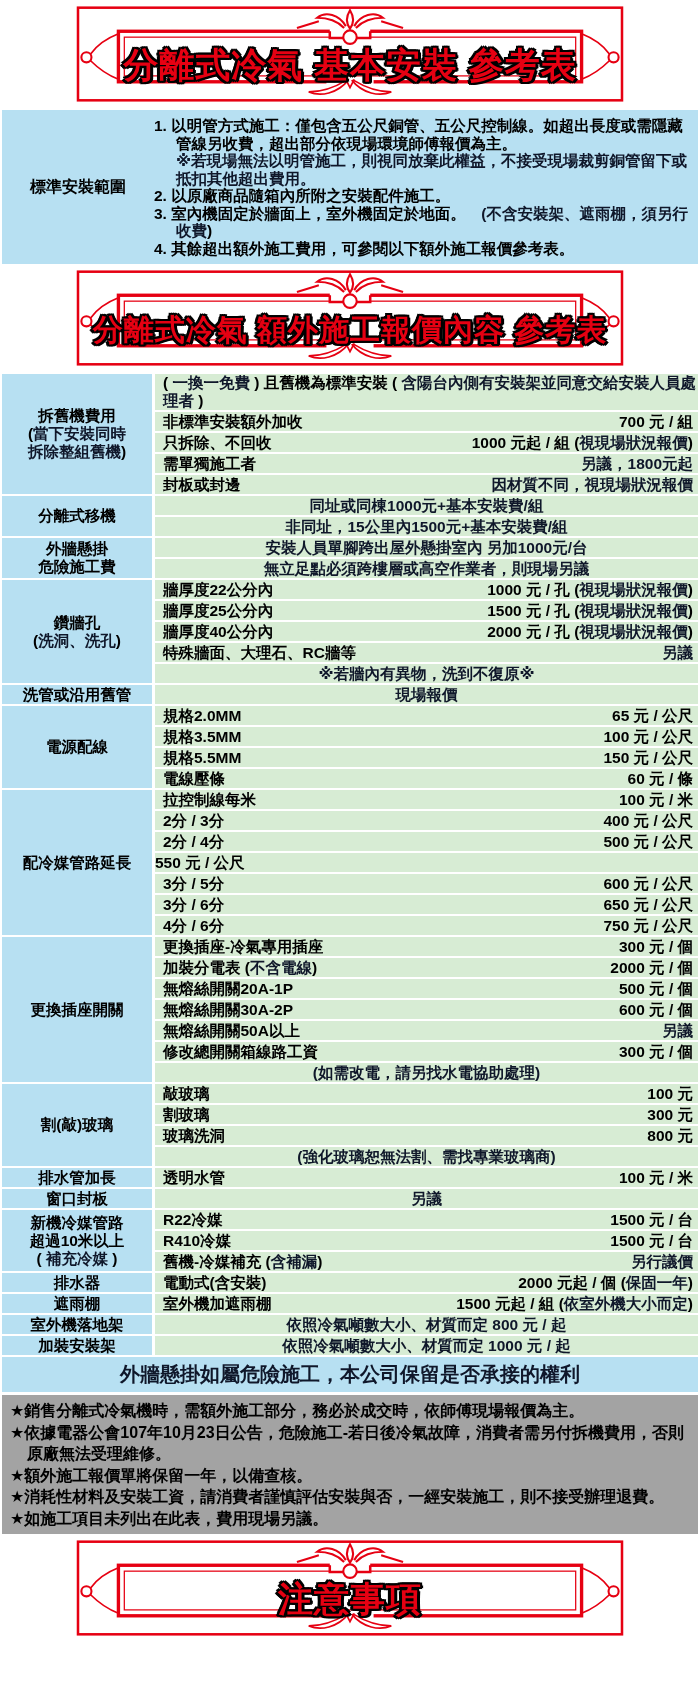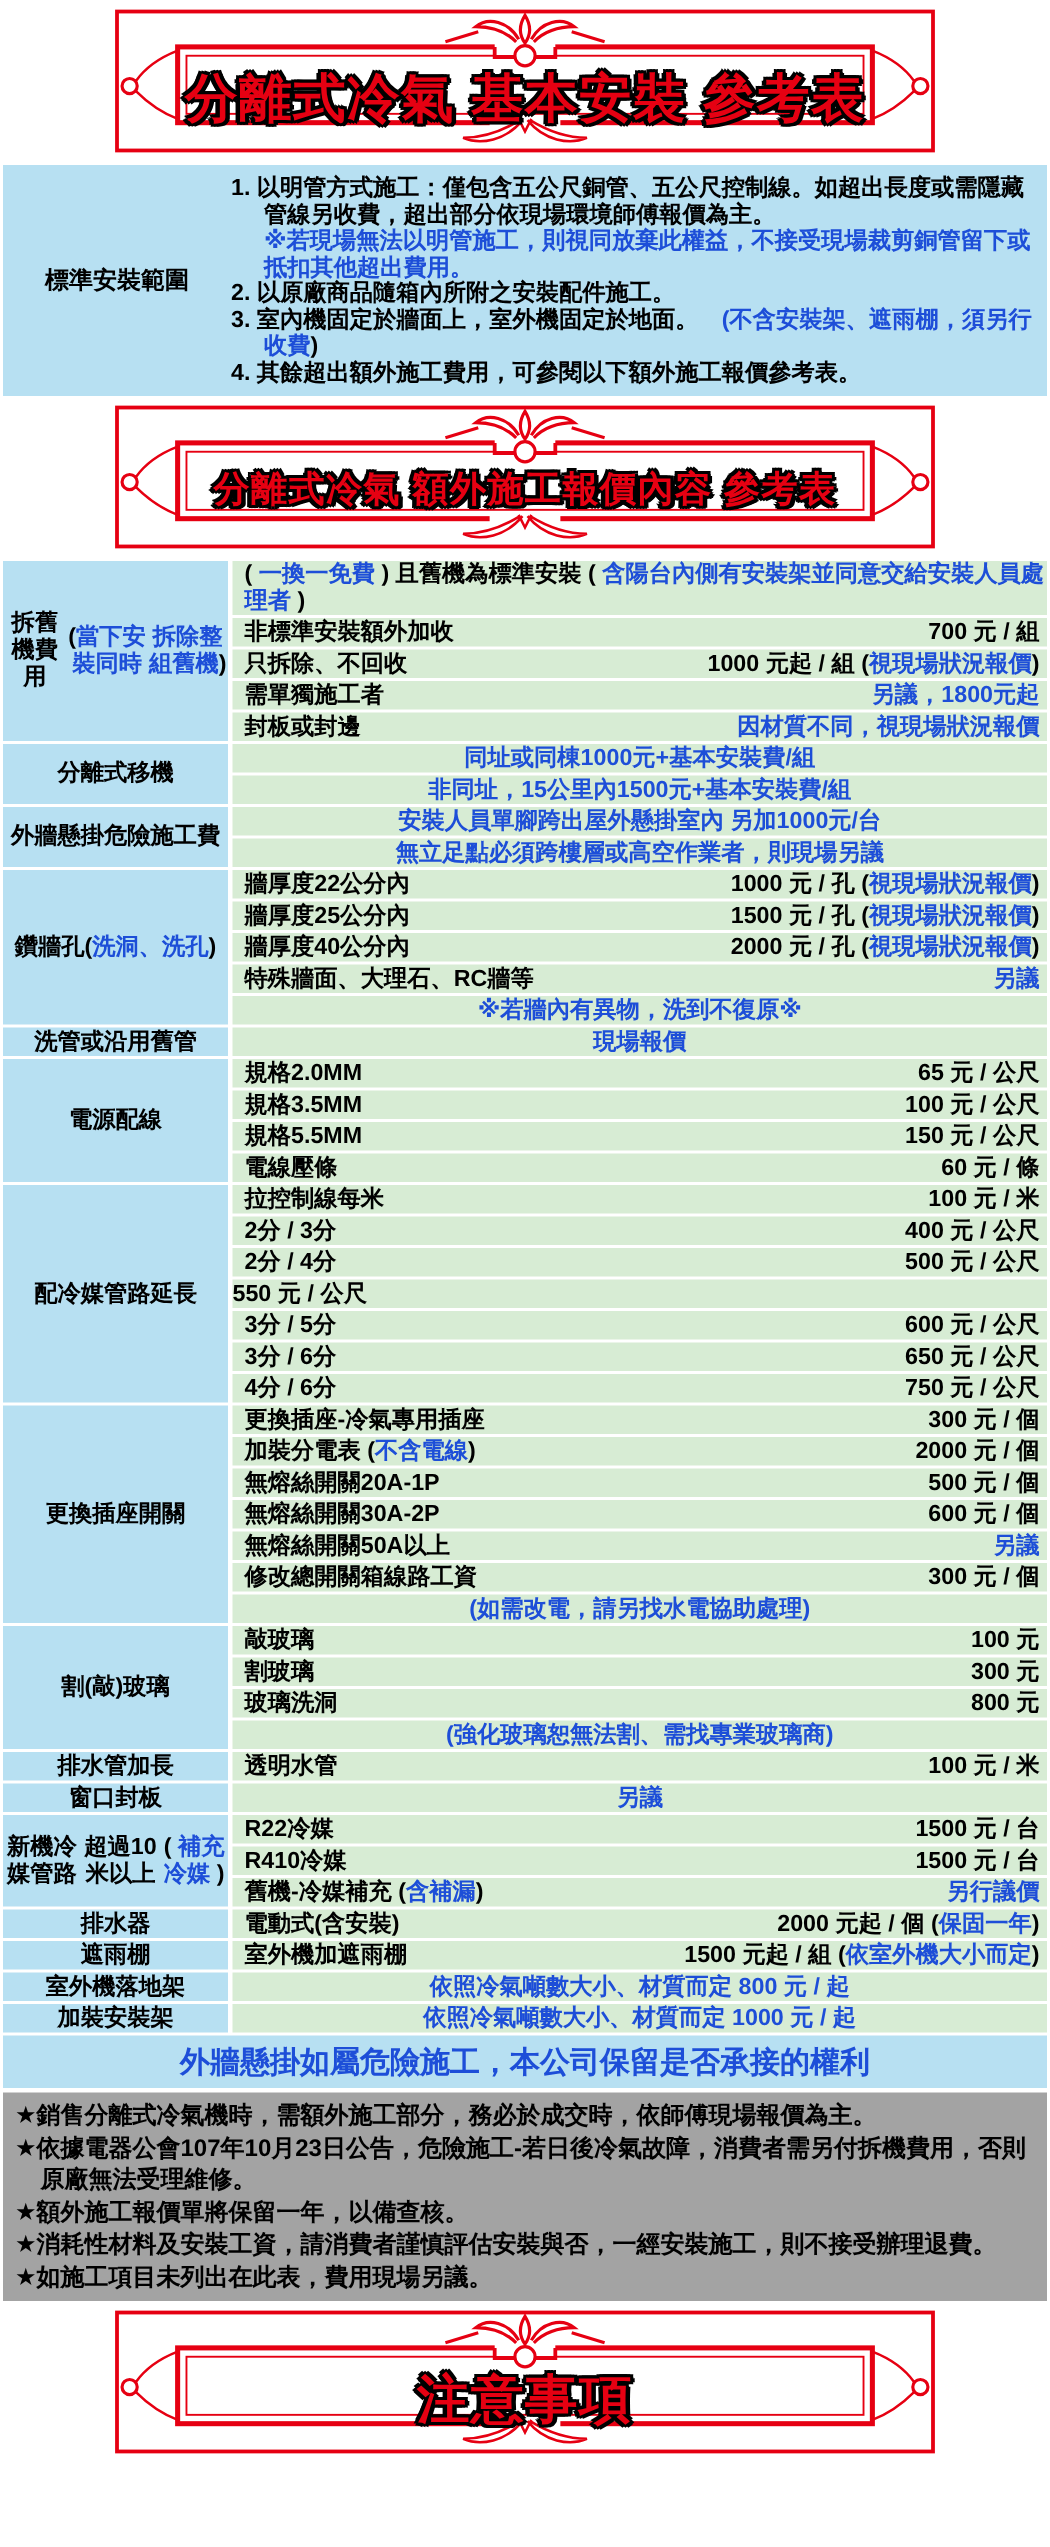--- a/index.html
+++ b/index.html
@@ -2,47 +2,47 @@
 <html><head>
 <meta charset="utf-8">
 <style>
   html,body { margin:0; padding:0; }
   body {
     width:700px; min-height:1698px; background:#ffffff;
     font-family:"Liberation Sans","DejaVu Sans",sans-serif;
     font-weight:bold; color:#000;
   }
   .c-k { color:#000000; }
-  .c-r { color:#1d4ed8;margin-top:40px; }
+  .c-r { color:#0f172a;margin-top:40px; }
 
   
   .ornate-frame { position:relative; width:650px; height:96px; margin:6px auto 8px auto; }
   .ornate-frame svg { position:absolute; left:0; top:0; width:100%; height:100%; }
   .frame-title {
     position:absolute; left:0; right:0; top:36px; text-align:center;
     font-size:35px; letter-spacing:1px; color:#e60012; white-space:nowrap;
     text-shadow: 2px 0 0 #000,-2px 0 0 #000,0 2px 0 #000,0 -2px 0 #000,
                  2px 2px 0 #000,-2px 2px 0 #000,2px -2px 0 #000,-2px -2px 0 #000,
                  3px 1px 0 #000,-3px 1px 0 #000;
   }
-  .ornate-frame.small-title .frame-title { font-size:24px; top:40px; }
+  .ornate-frame.small-title .frame-title { font-size:30px; top:40px; }
 
   
   .std-box { display:flex; background:#b7e0f2; margin:0 2px; padding:7px 4px 7px 0; }
   .std-label { width:152px; display:flex; align-items:center; justify-content:center; font-size:16px; }
   .std-list { flex:1; font-size:15.5px; line-height:17.5px; }
   .std-line { padding-left:22px; text-indent:-22px; }
   .std-line.cont { text-indent:0; }
 
   
   .price-table { margin:4px 2px 0 2px; }
   .pgroup { display:flex; margin-bottom:2px; }
   .glabel {
     width:150px; min-width:150px; background:#b7e0f2; margin-right:3px;
-    display:flex; flex-direction:row; justify-content:center; align-items:center;
+    display:flex; flex-direction:column; justify-content:center; align-items:center;
     text-align:center; font-size:15.5px; line-height:18px;
   }
   .grows { flex:1; display:flex; flex-direction:column; gap:2px; }
   .prow { background:#d7ecd4; min-height:19px; display:flex; align-items:center; font-size:15.5px; line-height:18px; }
   .cell-l { flex:1; padding-left:8px; }
   .cell-r { padding-right:5px; text-align:right; white-space:nowrap; }
   .cell-c { flex:1; text-align:center; }
 
   .warning-row { background:#b7e0f2; margin:2px; text-align:center; font-size:20px; padding:4px 0; }
 

